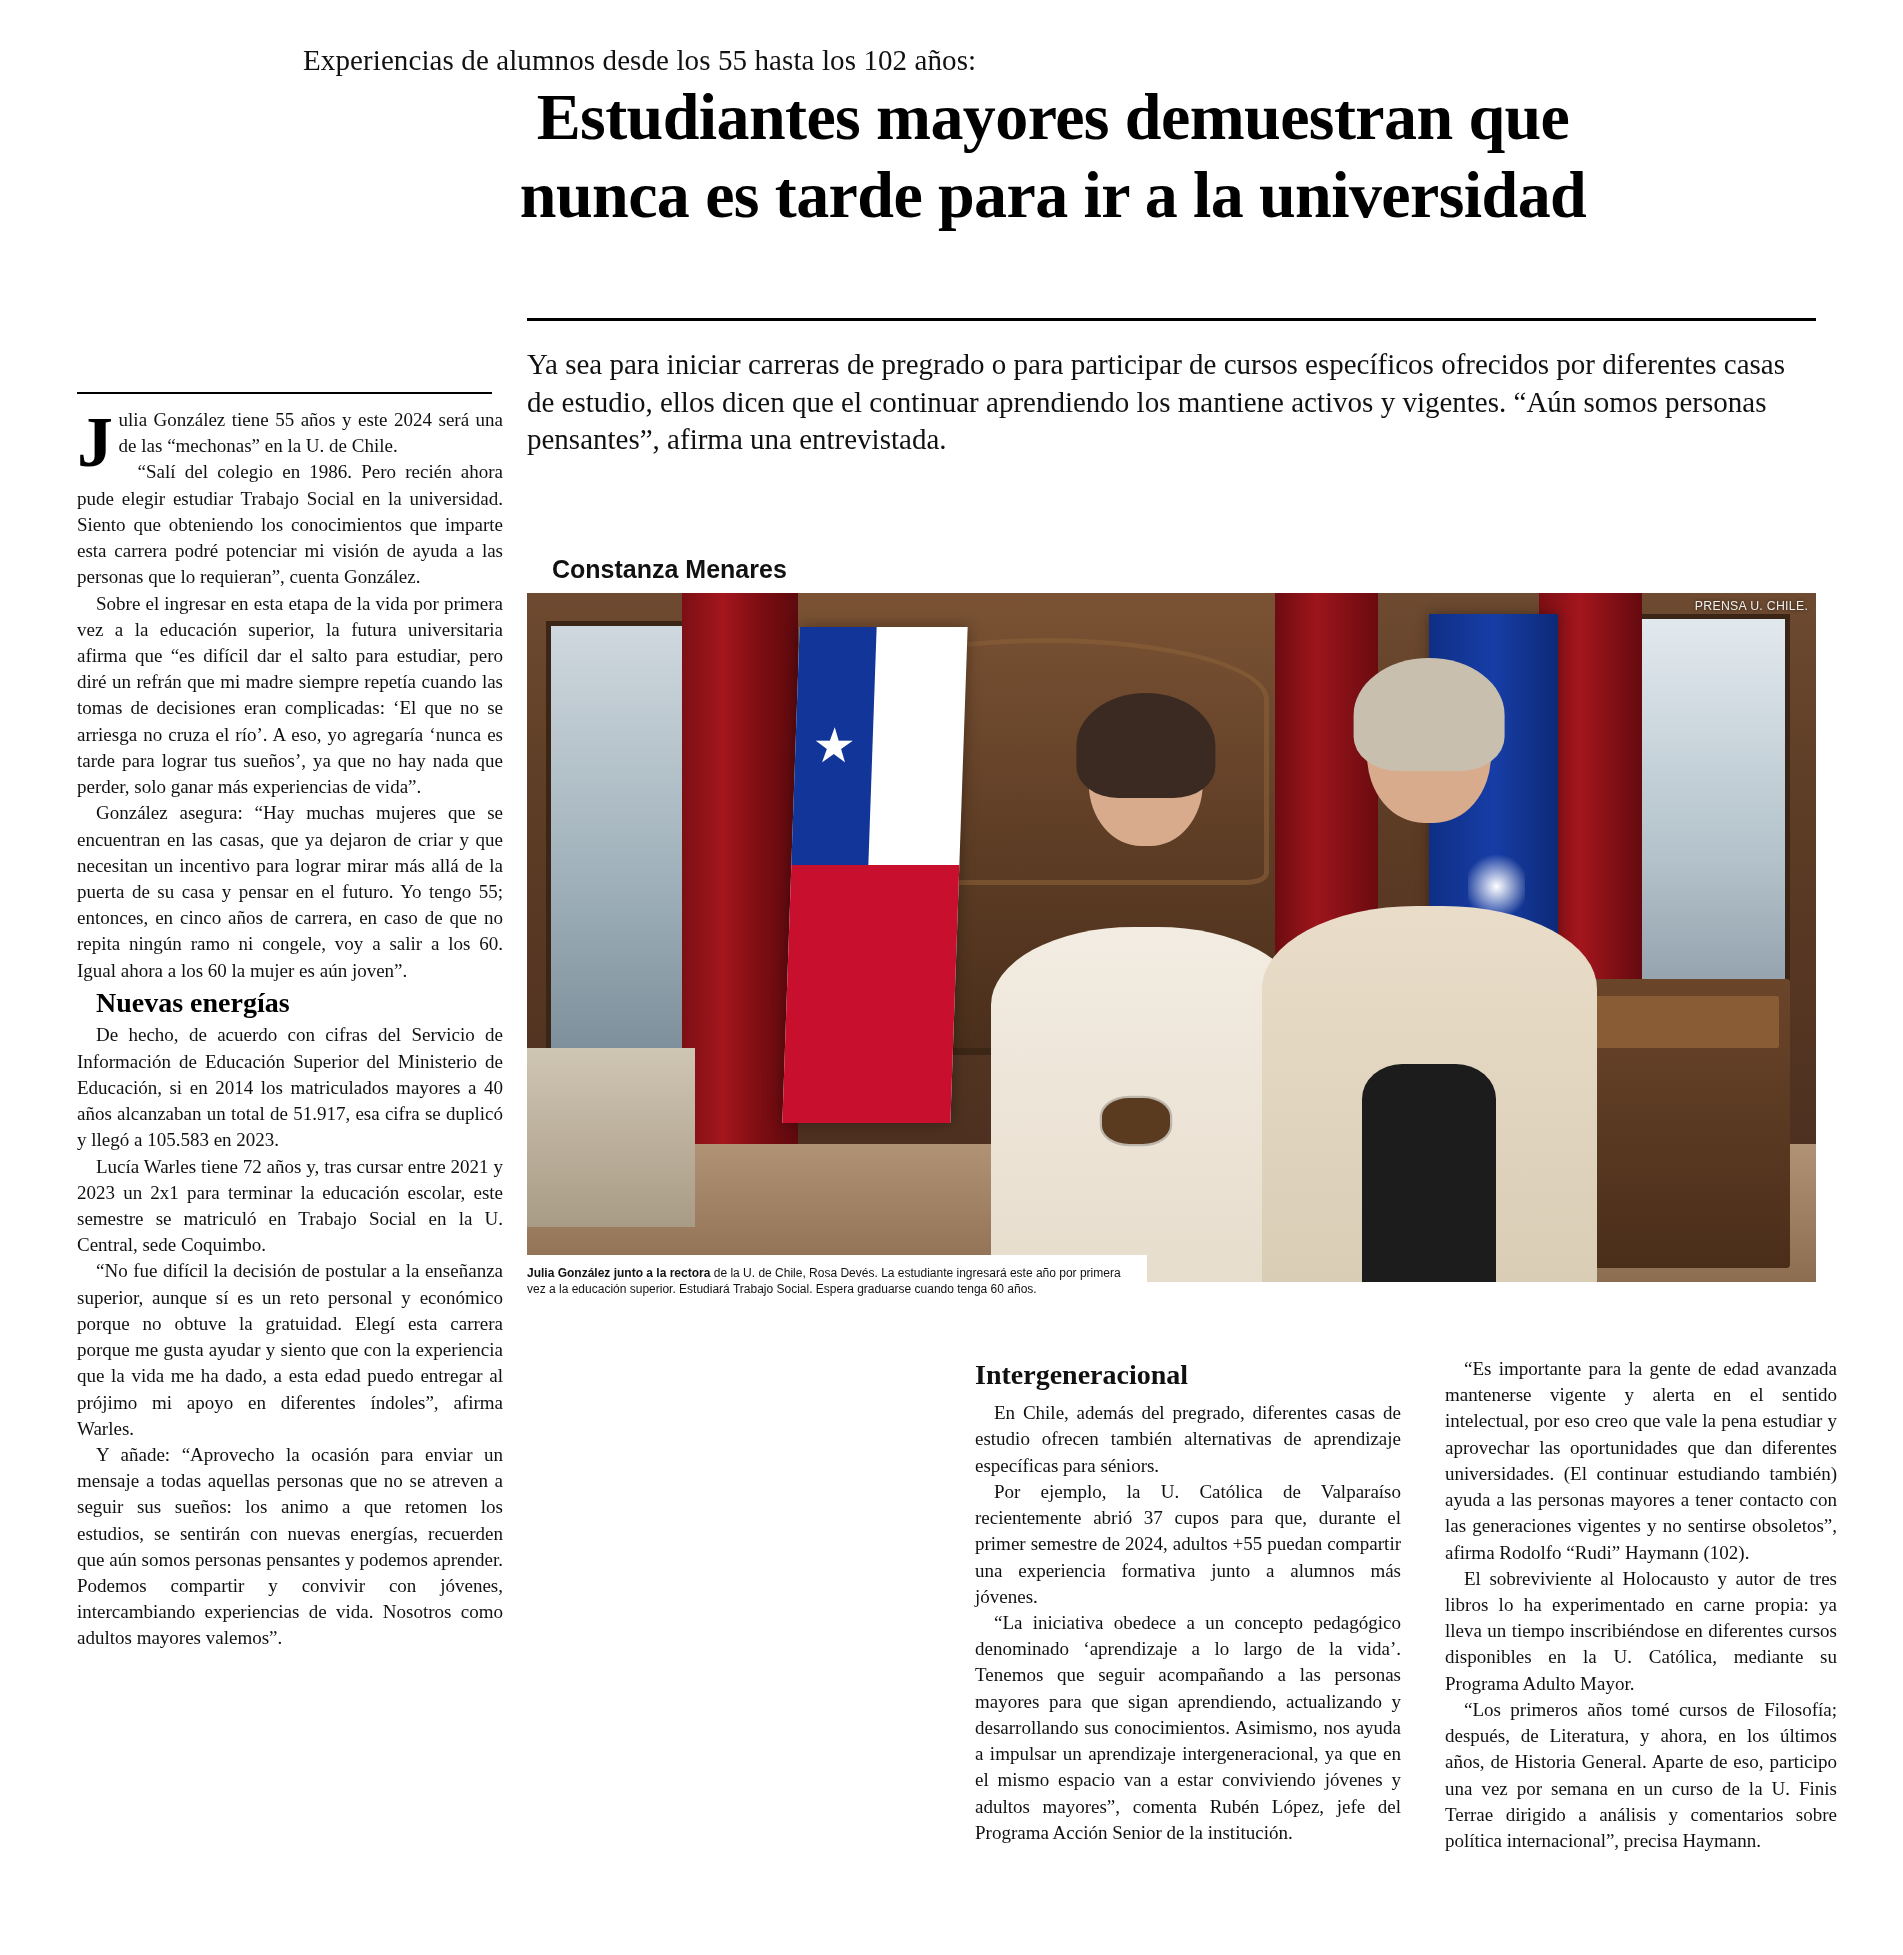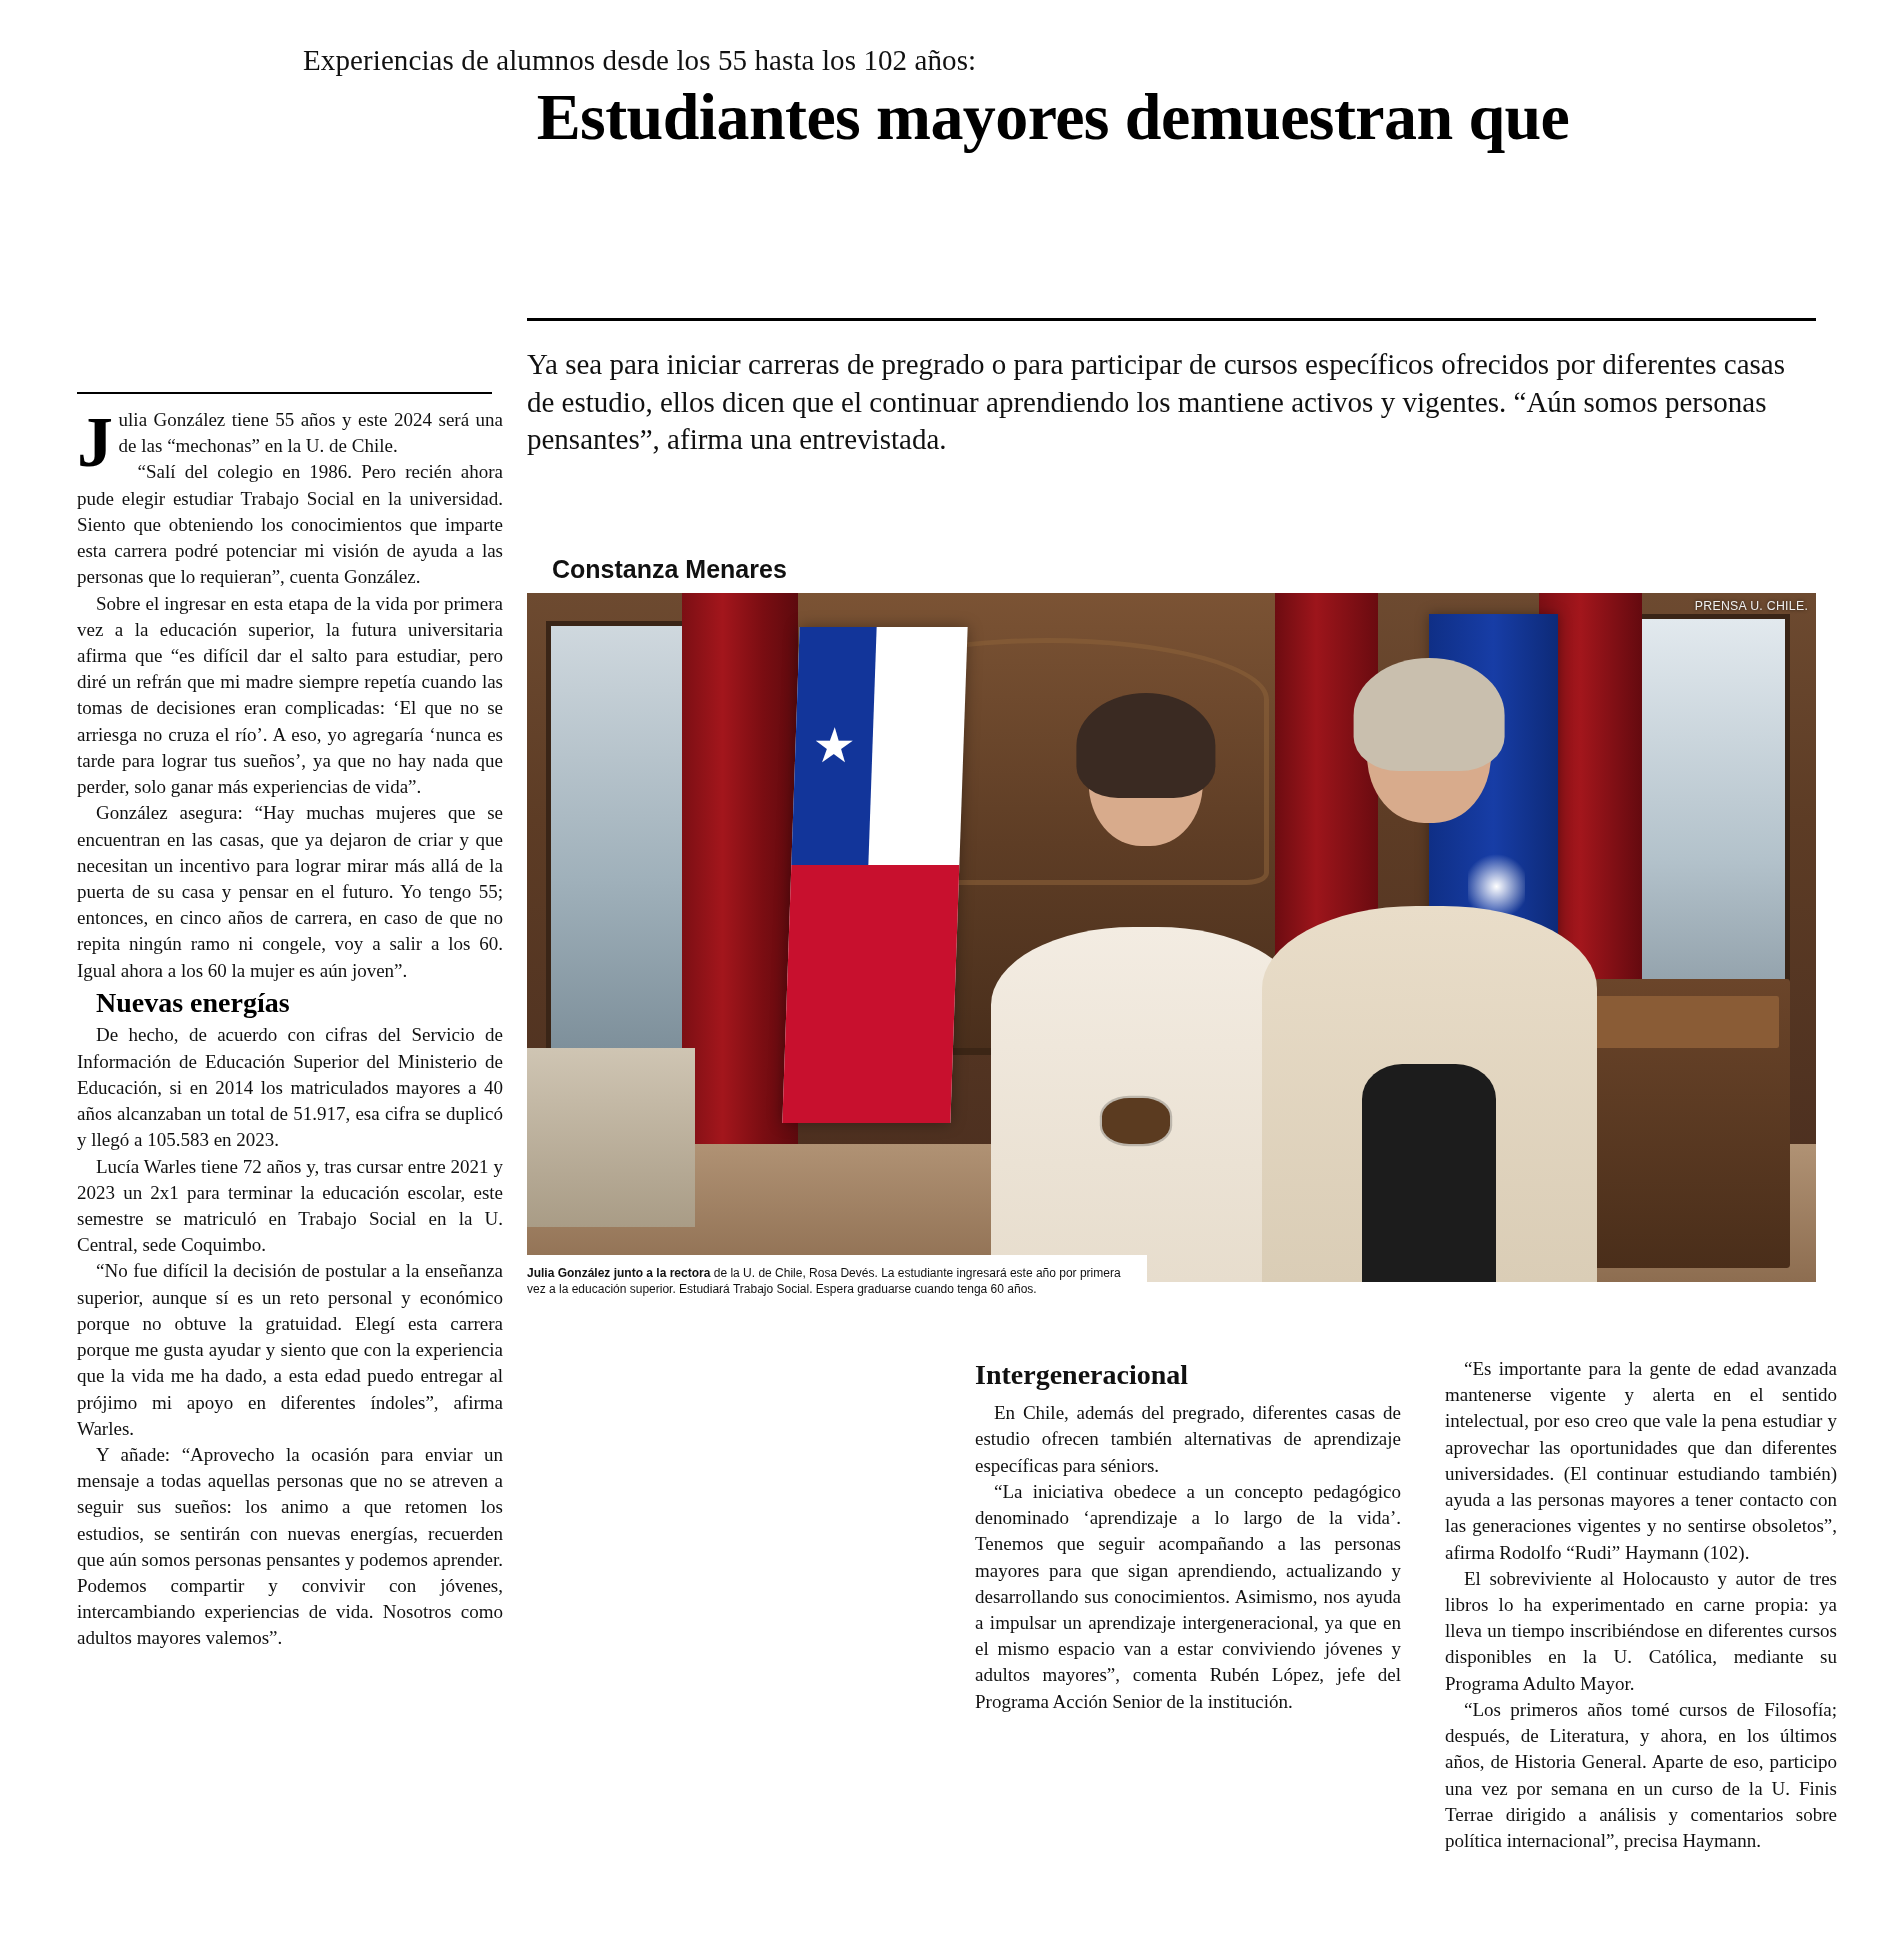--- a/index.html
+++ b/index.html
@@ -318,20 +318,21 @@
 </style>
 </head>
 <body>
 
 <div class="page">
 
   <div class="kicker">Experiencias de alumnos desde los 55 hasta los 102 años:</div>
 
   <div class="headline">
     <div>Estudiantes mayores demuestran que</div>
+    <div>nunca es tarde para ir a la universidad</div>
   </div>
 
   <div class="rule-lead"></div>
   <div class="rule-col"></div>
 
   <div class="lead">Ya sea para iniciar carreras de pregrado o para participar de cursos específicos ofrecidos por diferentes casas de estudio, ellos dicen que el continuar aprendiendo los mantiene activos y vigentes. “Aún somos personas pensantes”, afirma una entrevistada.</div>
 
   <div class="byline">Constanza Menares</div>
 
   <div class="photo-wrap">
@@ -388,20 +389,21 @@
     <p class="subhead">Nuevas energías</p>
     <p>De hecho, de acuerdo con cifras del Servicio de Información de Educación Superior del Ministerio de Educación, si en 2014 los matriculados mayores a 40 años alcanzaban un total de 51.917, esa cifra se duplicó y llegó a 105.583 en 2023.</p>
     <p>Lucía Warles tiene 72 años y, tras cursar entre 2021 y 2023 un 2x1 para terminar la educación escolar, este semestre se matriculó en Trabajo Social en la U. Central, sede Coquimbo.</p>
     <p>“No fue difícil la decisión de postular a la enseñanza superior, aunque sí es un reto personal y económico porque no obtuve la gratuidad. Elegí esta carrera porque me gusta ayudar y siento que con la experiencia que la vida me ha dado, a esta edad puedo entregar al prójimo mi apoyo en diferentes índoles”, afirma Warles.</p>
     <p>Y añade: “Aprovecho la ocasión para enviar un mensaje a todas aquellas personas que no se atreven a seguir sus sueños: los animo a que retomen los estudios, se sentirán con nuevas energías, recuerden que aún somos personas pensantes y podemos aprender. Podemos compartir y convivir con jóvenes, intercambiando experiencias de vida. Nosotros como adultos mayores valemos”.</p>
   </div>
 
   <div class="col-mid">
     <p class="subhead2">Intergeneracional</p>
     <p>En Chile, además del pregrado, diferentes casas de estudio ofrecen también alternativas de aprendizaje específicas para séniors.</p>
+    <p>Por ejemplo, la U. Católica de Valparaíso recientemente abrió 37 cupos para que, durante el primer semestre de 2024, adultos +55 puedan compartir una experiencia formativa junto a alumnos más jóvenes.</p>
     <p>“La iniciativa obedece a un concepto pedagógico denominado ‘aprendizaje a lo largo de la vida’. Tenemos que seguir acompañando a las personas mayores para que sigan aprendiendo, actualizando y desarrollando sus conocimientos. Asimismo, nos ayuda a impulsar un aprendizaje intergeneracional, ya que en el mismo espacio van a estar conviviendo jóvenes y adultos mayores”, comenta Rubén López, jefe del Programa Acción Senior de la institución.</p>
   </div>
 
   <div class="col-right">
     <p>“Es importante para la gente de edad avanzada mantenerse vigente y alerta en el sentido intelectual, por eso creo que vale la pena estudiar y aprovechar las oportunidades que dan diferentes universidades. (El continuar estudiando también) ayuda a las personas mayores a tener contacto con las generaciones vigentes y no sentirse obsoletos”, afirma Rodolfo “Rudi” Haymann (102).</p>
     <p>El sobreviviente al Holocausto y autor de tres libros lo ha experimentado en carne propia: ya lleva un tiempo inscribiéndose en diferentes cursos disponibles en la U. Católica, mediante su Programa Adulto Mayor.</p>
     <p>“Los primeros años tomé cursos de Filosofía; después, de Literatura, y ahora, en los últimos años, de Historia General. Aparte de eso, participo una vez por semana en un curso de la U. Finis Terrae dirigido a análisis y comentarios sobre política internacional”, precisa Haymann.</p>
   </div>
 
 </div>

